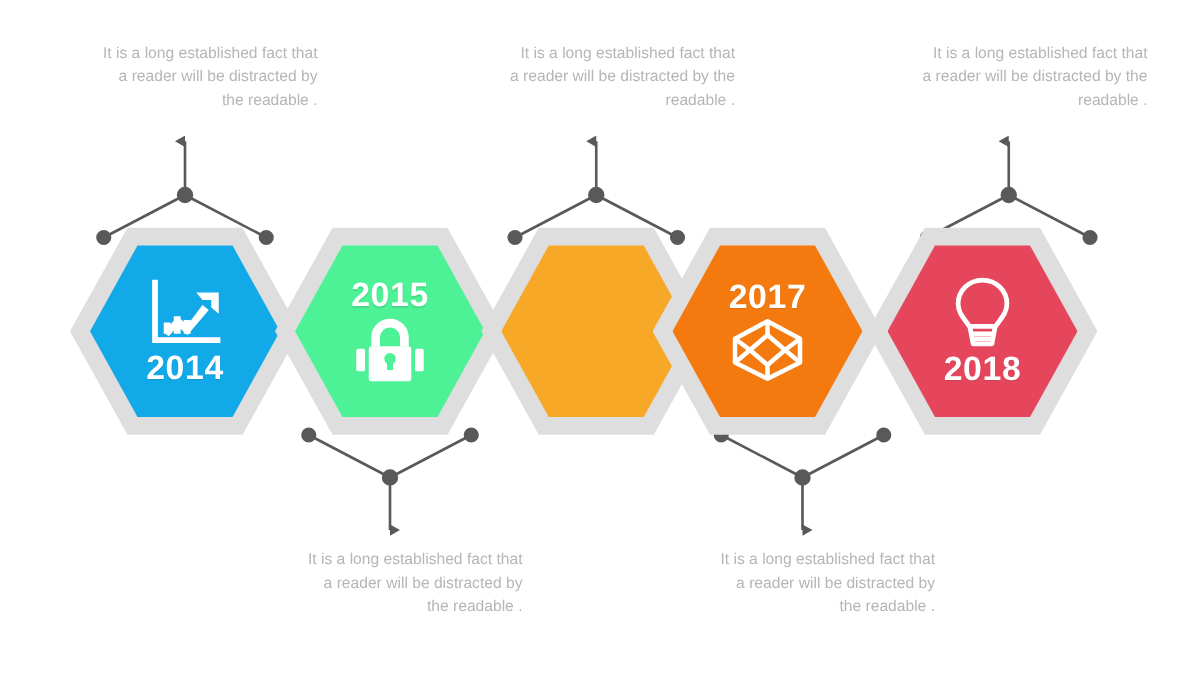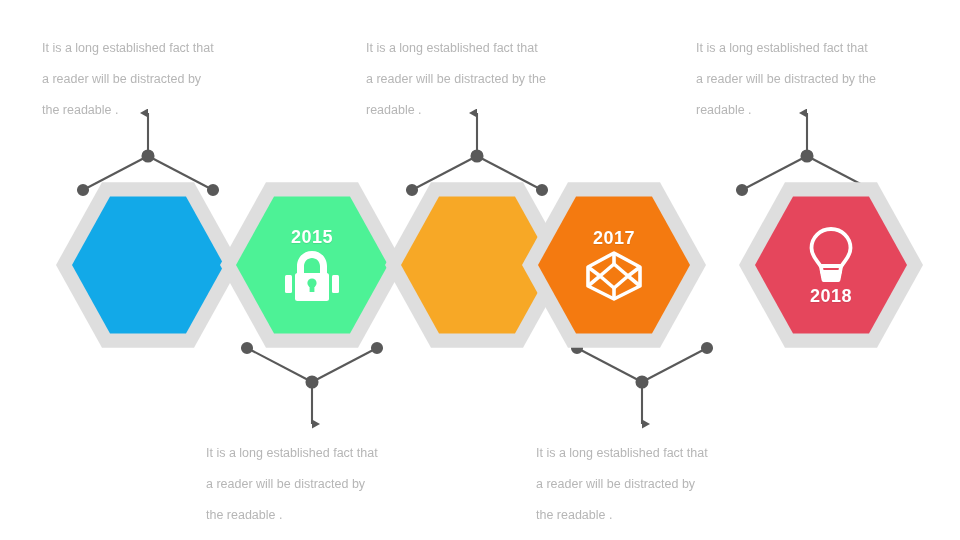--- a/index.html
+++ b/index.html
@@ -34,36 +34,36 @@
     position:absolute;left:50%;top:50%;
     transform:translate(-50%,-50%);
     width:152px;height:146px;
     display:flex;flex-direction:column;
     align-items:center;justify-content:center;
     gap:3px;
   }
   .hexcontent.year-above{flex-direction:column;}
   .year{
     color:#ffffff;
-    font-size:18px;
+    font-size:27px;
     font-weight:bold;
     letter-spacing:0.5px;
     line-height:1;
     text-shadow:0 1px 1px rgba(0,0,0,0.10);
   }
   .gicon{display:block;}
   .gicon svg{display:block;}
 
   
   .caption{
     position:absolute;
     color:#b6b6b6;
     font-size:12.5px;
-    line-height:31px;
-    text-align:left;
+    line-height:19px;
+    text-align:right;
     white-space:pre-line;
   }
 </style>
 </head>
 <body style="background: rgb(255, 255, 255);">
 
 <div id="stage">
 
   <svg id="wires" viewBox="0 0 960 540" xmlns="http://www.w3.org/2000/svg">
     <defs>
@@ -127,20 +127,41 @@
 a reader will be distracted  by
 the readable  .</div>
 
   <div class="caption" style="left: 696px; top: 33px; width: 222px; color: rgb(182, 182, 182);">It is a long established  fact that
 a reader will be distracted  by the
 readable  .</div>
 
   <div class="hexgroup" style="left:56px;top:177px;">
     <div class="hexframe" style="background: rgb(222, 222, 222);"></div>
     <div class="hexface" style="background: rgb(18, 169, 232);"></div>
+    <div class="hexcontent">
+      <span class="gicon">
+        <svg width="62" height="56" viewBox="0 0 62 56">
+          <g fill="none" stroke="#ffffff" stroke-width="4.6" stroke-linecap="square" stroke-linejoin="miter">
+            <path d="M7 4 V50 H57"></path>
+          </g>
+          <path d="M13 45 L25 31 L33 38 L49 20 L49 13 L57 13 L57 28 L50 28 L50 21
+                   L34 45 L26 38 L18 48 Z" fill="#ffffff" opacity="0"></path>
+          <g fill="#ffffff">
+            <polygon points="14,44 25,31 33,38 45,22 50,26 33,46 25,39 18,47"></polygon>
+            <polygon points="40,12 58,12 58,29 52,24 52,18 45,18"></polygon>
+          </g>
+          <g fill="#ffffff">
+            <rect x="14" y="36" width="5.5" height="9"></rect>
+            <rect x="22" y="31" width="5.5" height="14"></rect>
+            <rect x="30" y="34" width="5.5" height="11"></rect>
+          </g>
+        </svg>
+      </span>
+      <span class="year">2014</span>
+    </div>
   </div>
 
   <div class="hexgroup" style="left:220px;top:177px;">
     <div class="hexframe" style="background: rgb(222, 222, 222);"></div>
     <div class="hexface" style="background: rgb(77, 242, 150);"></div>
     <div class="hexcontent year-above">
       <span class="year">2015</span>
       <span class="gicon">
         <svg width="58" height="54" viewBox="0 0 58 54">
           <g fill="#ffffff">
@@ -192,21 +213,21 @@
             <path d="M3 17 L15 26"></path>
             <path d="M29 38 L29 49"></path>
             <path d="M3 36 L15 26"></path>
             <path d="M55 36 L43 26"></path>
           </g>
         </svg>
       </span>
     </div>
   </div>
 
-  <div class="hexgroup" style="left:739px;top:177px;">
+  <div class="hexgroup" style="left:694px;top:177px;">
     <div class="hexframe" style="background: rgb(222, 222, 222);"></div>
     <div class="hexface" style="background: rgb(229, 70, 92);"></div>
     <div class="hexcontent">
       <span class="gicon">
         <svg width="52" height="58" viewBox="0 0 52 58">
           <g fill="none" stroke="#ffffff" stroke-width="3.8" stroke-linecap="round" stroke-linejoin="round">
 
             <path d="M26 3 C15 3 6.5 11.5 6.5 22
                      C6.5 30 12 34.5 15.5 40
                      L36.5 40 C40 34.5 45.5 30 45.5 22

